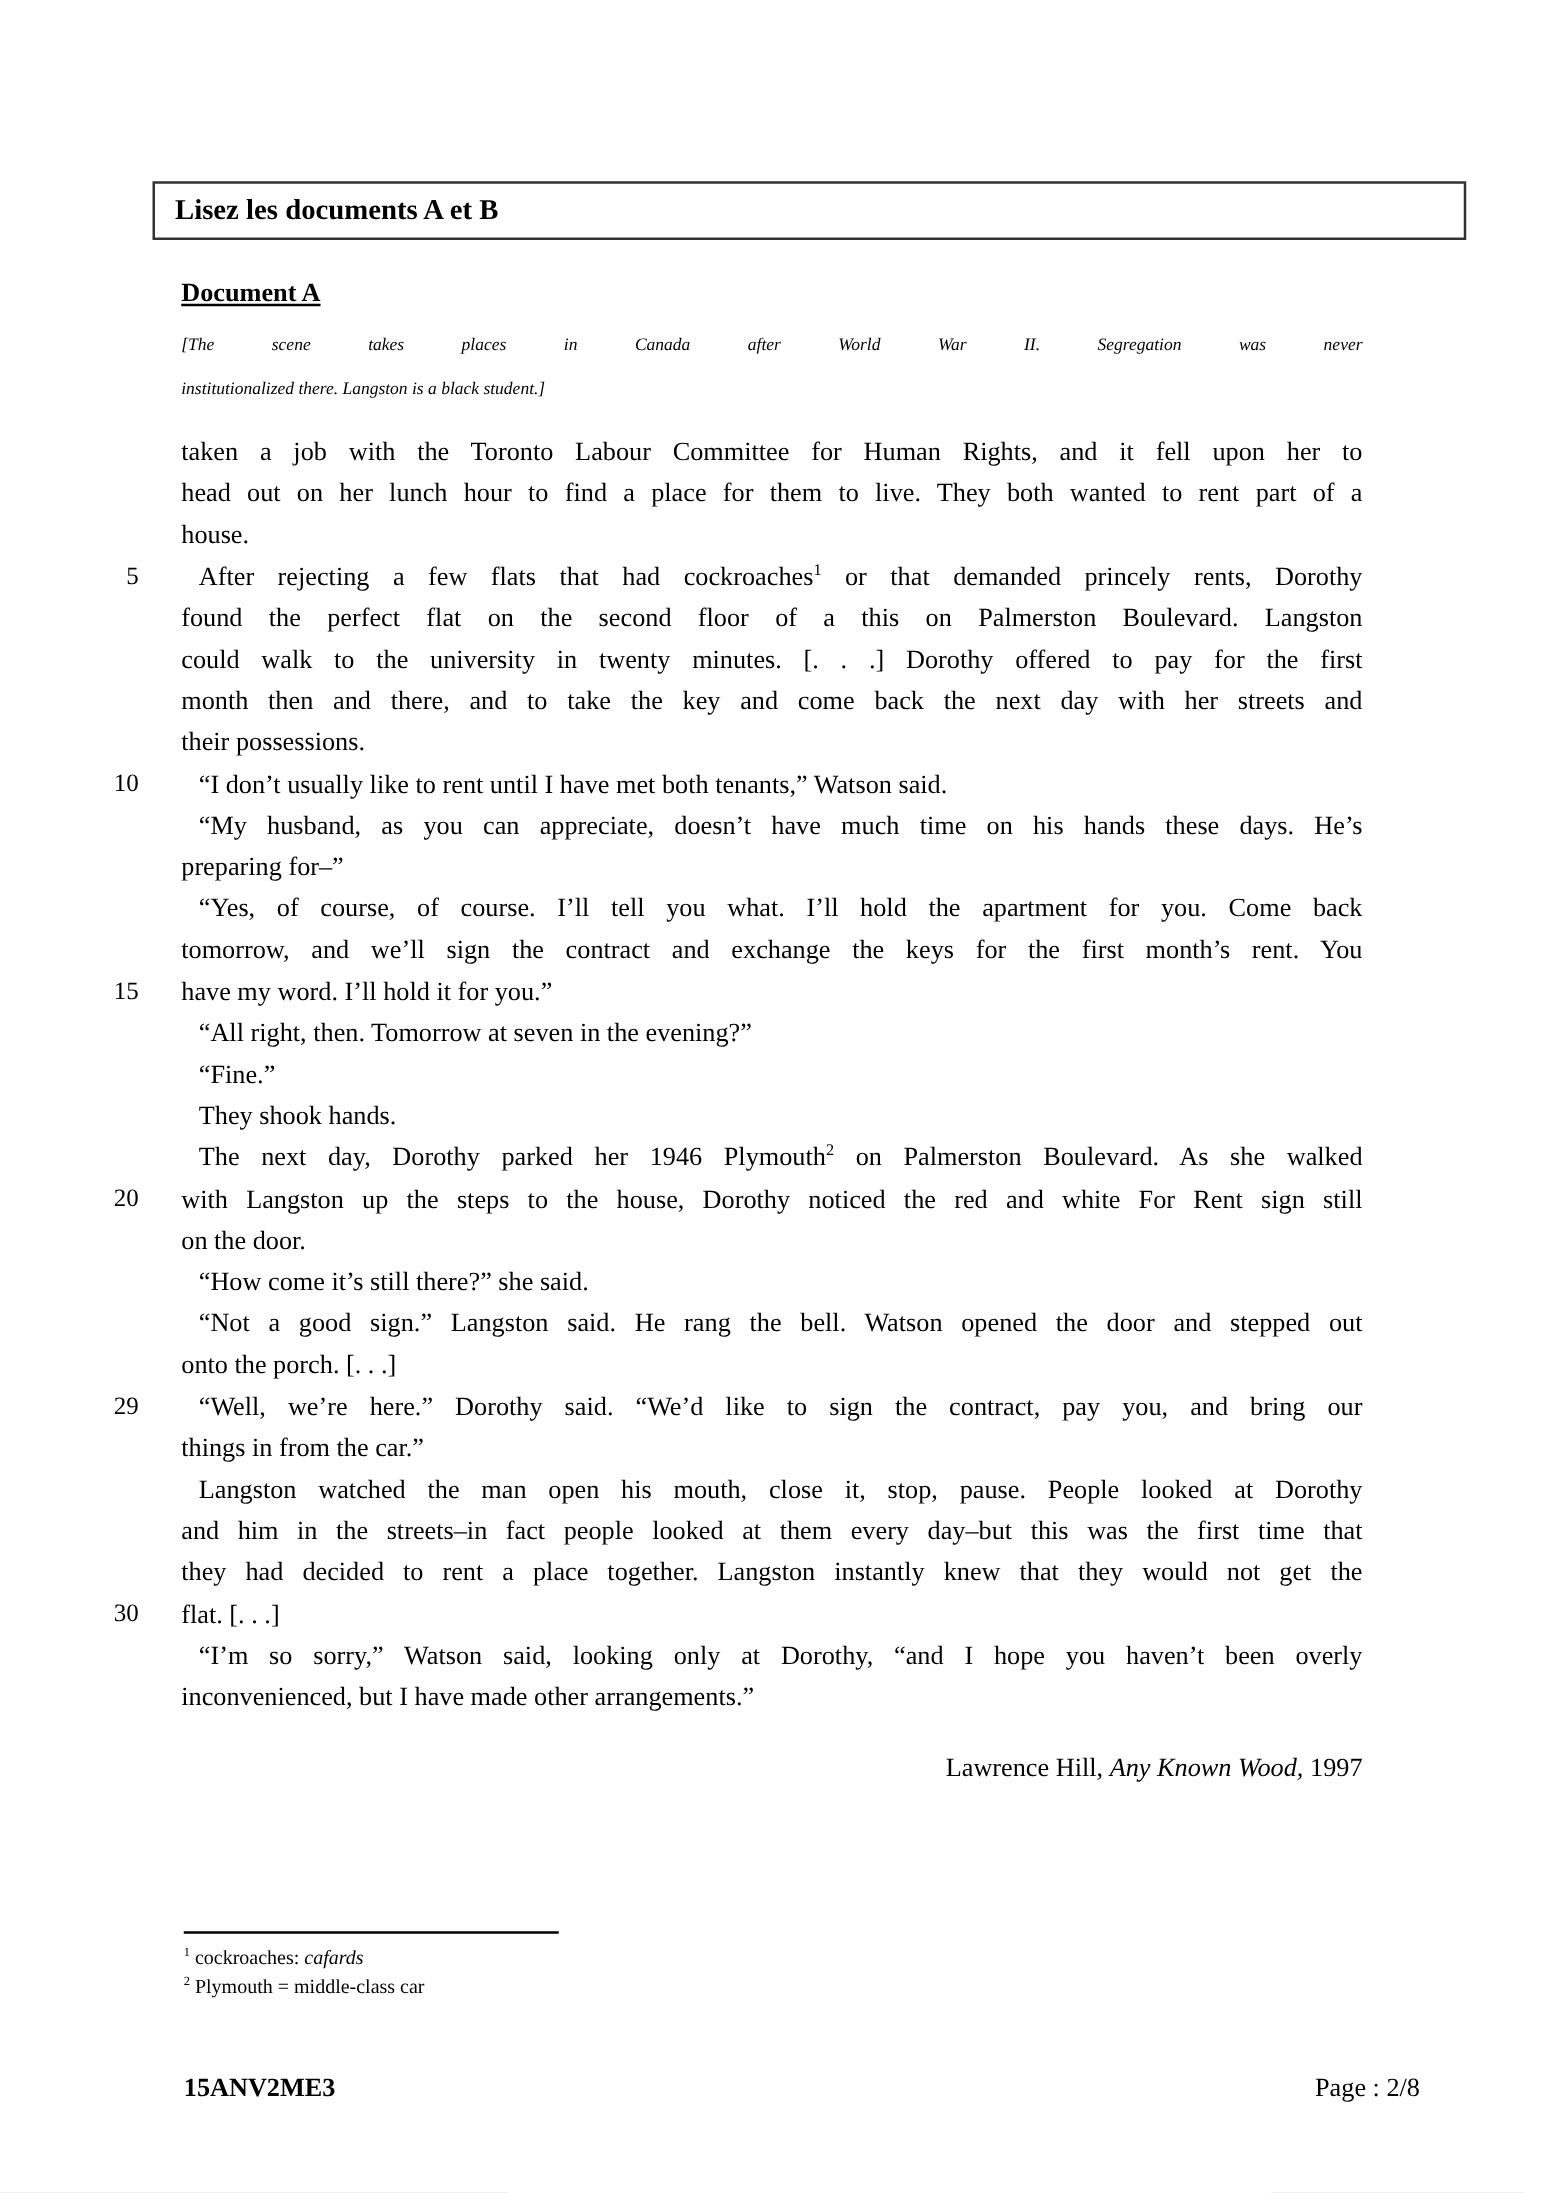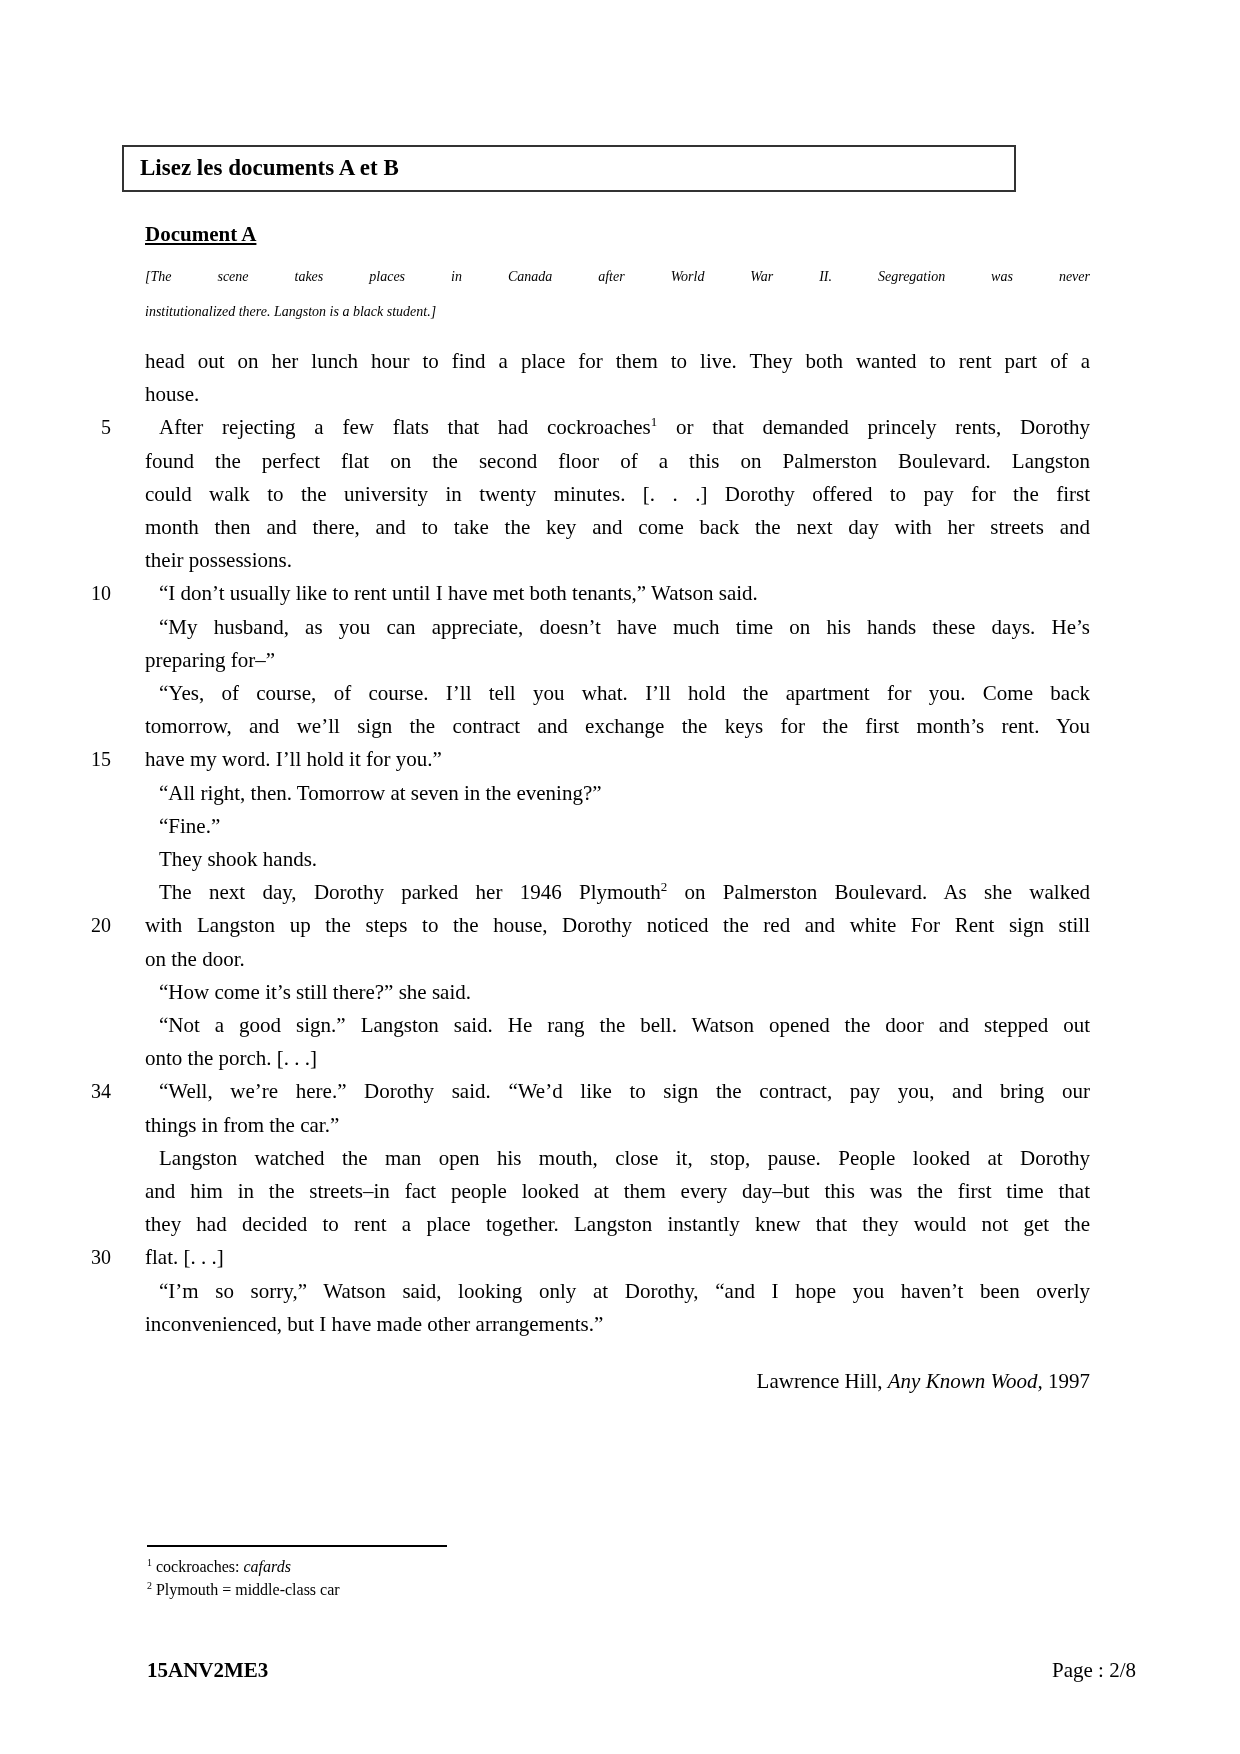--- a/index.html
+++ b/index.html
@@ -15,21 +15,21 @@
   }
   .content {
     position: absolute;
     left: 145px;
     top: 145px;
     width: 945px;
   }
   .title-box {
     position: relative;
     left: -23px;
-    width: 894px;
+    width: 1051px;
     box-sizing: border-box;
     border: 2px solid #333;
     padding: 8px 10px 9px 16px;
     font-size: 23px;
     font-weight: bold;
     line-height: 26px;
   }
   .doc-heading {
     margin-top: 30px;
     font-size: 21px;
@@ -106,20 +106,23 @@
     <div class="intro" id="intro">
         <div class="line just">
           <span class="text"><span>[The scene takes places in Canada after World War II. Segregation was never</span></span>
         </div>
         <div class="line">
           <span class="text"><span>institutionalized there. Langston is a black student.]</span></span>
         </div>
       </div>
     <div class="body-text" id="body-text">
         <div class="line just">
+          <span class="text"><span>taken a job with the Toronto Labour Committee for Human Rights, and it fell upon her to</span></span>
+        </div>
+        <div class="line just">
           <span class="text"><span>head out on her lunch hour to find a place for them to live. They both wanted to rent part of a</span></span>
         </div>
         <div class="line">
           <span class="text"><span>house.</span></span>
         </div>
         <div class="line just indent">
           <span class="lineno">5</span>
           <span class="text"><span>After rejecting a few flats that had cockroaches</span><sup>1</sup><span> or that demanded princely rents, Dorothy</span></span>
         </div>
         <div class="line just">
@@ -176,21 +179,21 @@
         <div class="line indent">
           <span class="text"><span>“How come it’s still there?” she said.</span></span>
         </div>
         <div class="line just indent">
           <span class="text"><span>“Not a good sign.” Langston said. He rang the bell. Watson opened the door and stepped out</span></span>
         </div>
         <div class="line">
           <span class="text"><span>onto the porch. [. . .]</span></span>
         </div>
         <div class="line just indent">
-          <span class="lineno">34</span>
+          <span class="lineno">29</span>
           <span class="text"><span>“Well, we’re here.” Dorothy said. “We’d like to sign the contract, pay you, and bring our</span></span>
         </div>
         <div class="line">
           <span class="text"><span>things in from the car.”</span></span>
         </div>
         <div class="line just indent">
           <span class="text"><span>Langston watched the man open his mouth, close it, stop, pause. People looked at Dorothy</span></span>
         </div>
         <div class="line just">
           <span class="text"><span>and him in the streets–in fact people looked at them every day–but this was the first time that</span></span>

